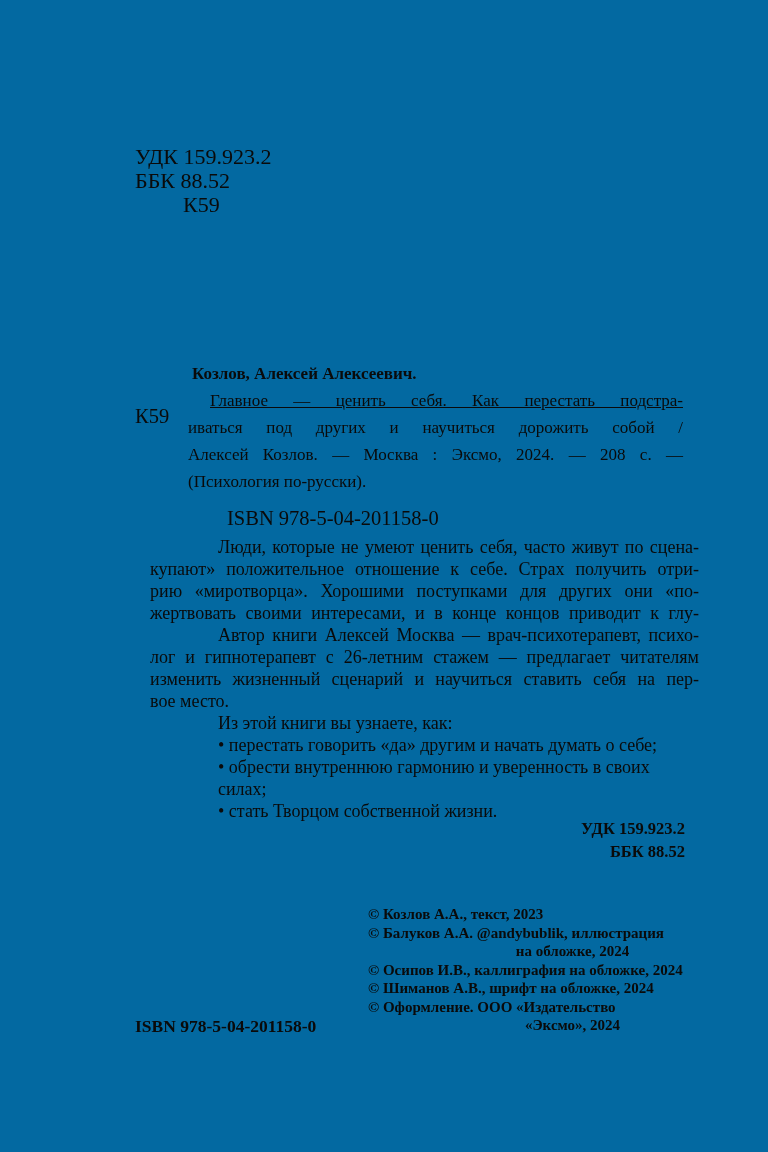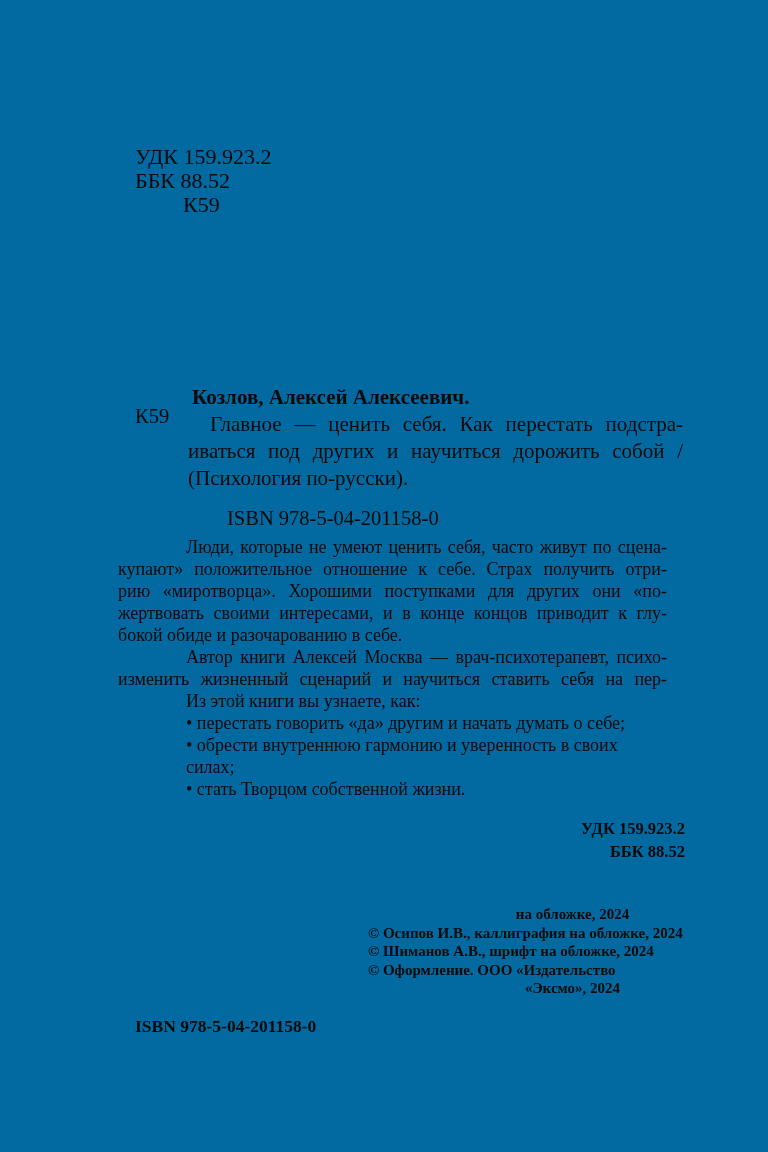--- a/index.html
+++ b/index.html
@@ -26,39 +26,39 @@
   .bib-sign {
     position: absolute;
     left: 135px;
     top: 403px;
     font-size: 20.5px;
     line-height: 27px;
   }
   .bib {
     position: absolute;
     left: 188px;
-    top: 384px;
+    top: 360px;
     width: 495px;
-    font-size: 21px;
+    font-size: 17px;
     line-height: 27px;
   }
   .bib-heading { font-weight: bold; padding-left: 4px; }
-  .bib .line.first { text-indent: 22px; }
+  .bib .line.first { text-indent: 22px; text-decoration: underline; }
   .bib-isbn {
     position: absolute;
     left: 227px;
     top: 505px;
     font-size: 20.5px;
     line-height: 27px;
   }
 
   
   .annotation {
     position: absolute;
-    left: 118px;
+    left: 150px;
     top: 536px;
     width: 549px;
     font-size: 18px;
     line-height: 22px;
   }
   .annotation .line.first { text-indent: 68px; }
   .annotation .line.bullet { padding-left: 68px; }
 
   
   .line.just { text-align: justify; text-align-last: justify; }
@@ -107,46 +107,50 @@
     <div class="sign">К59</div>
   </div>
 
   <div class="bib-sign">К59</div>
 
   <div class="bib">
     <div class="bib-heading">Козлов, Алексей Алексеевич.</div>
     <div>
         <div class="line first just">Главное — ценить себя. Как перестать подстра-</div>
         <div class="line just">иваться под других и научиться дорожить собой /</div>
+        <div class="line just">Алексей Козлов. — Москва : Эксмо, 2024. — 208 с. —</div>
         <div class="line">(Психология по-русски).</div>
       </div>
   </div>
 
   <div class="bib-isbn">ISBN 978-5-04-201158-0</div>
 
   <div class="annotation">
       <div class="line first just">Люди, которые не умеют ценить себя, часто живут по сцена-</div>
       <div class="line just">купают» положительное отношение к себе. Страх получить отри-</div>
       <div class="line just">рию «миротворца». Хорошими поступками для других они «по-</div>
       <div class="line just">жертвовать своими интересами, и в конце концов приводит к глу-</div>
-      <div class="line">бокой обиде и разочарованию в себе.</div>
       <div class="line first just">Автор книги Алексей Москва — врач-психотерапевт, психо-</div>
+      <div class="line just">лог и гипнотерапевт с 26-летним стажем — предлагает читателям</div>
       <div class="line just">изменить жизненный сценарий и научиться ставить себя на пер-</div>
+      <div class="line">вое место.</div>
       <div class="line first">Из этой книги вы узнаете, как:</div>
       <div class="line bullet">• перестать говорить «да» другим и начать думать о себе;</div>
       <div class="line bullet">• обрести внутреннюю гармонию и уверенность в своих силах;</div>
       <div class="line bullet">• стать Творцом собственной жизни.</div>
     </div>
 
   <div class="codes-right">
     <div>УДК 159.923.2</div>
     <div>ББК 88.52</div>
   </div>
 
   <div class="copyright">
+      <div class="line">© Козлов А.А., текст, 2023</div>
+      <div class="line">© Балуков А.А. @andybublik, иллюстрация</div>
       <div class="line cont">на обложке, 2024</div>
       <div class="line">© Осипов И.В., каллиграфия на обложке, 2024</div>
       <div class="line">© Шиманов А.В., шрифт на обложке, 2024</div>
       <div class="line">© Оформление. ООО «Издательство</div>
       <div class="line cont">«Эксмо», 2024</div>
     </div>
 
   <div class="isbn-bottom">ISBN 978-5-04-201158-0</div>
 
 </div>

